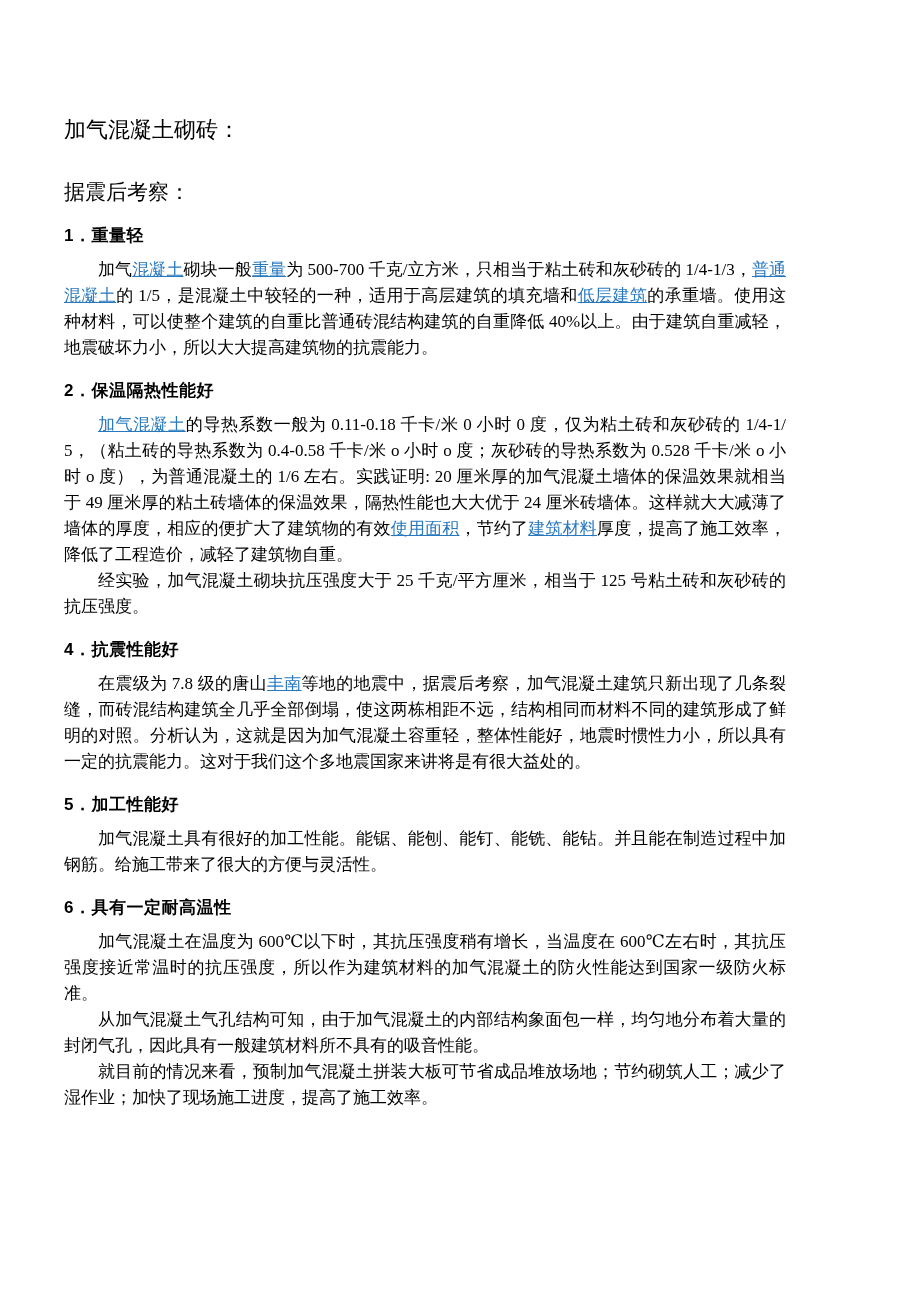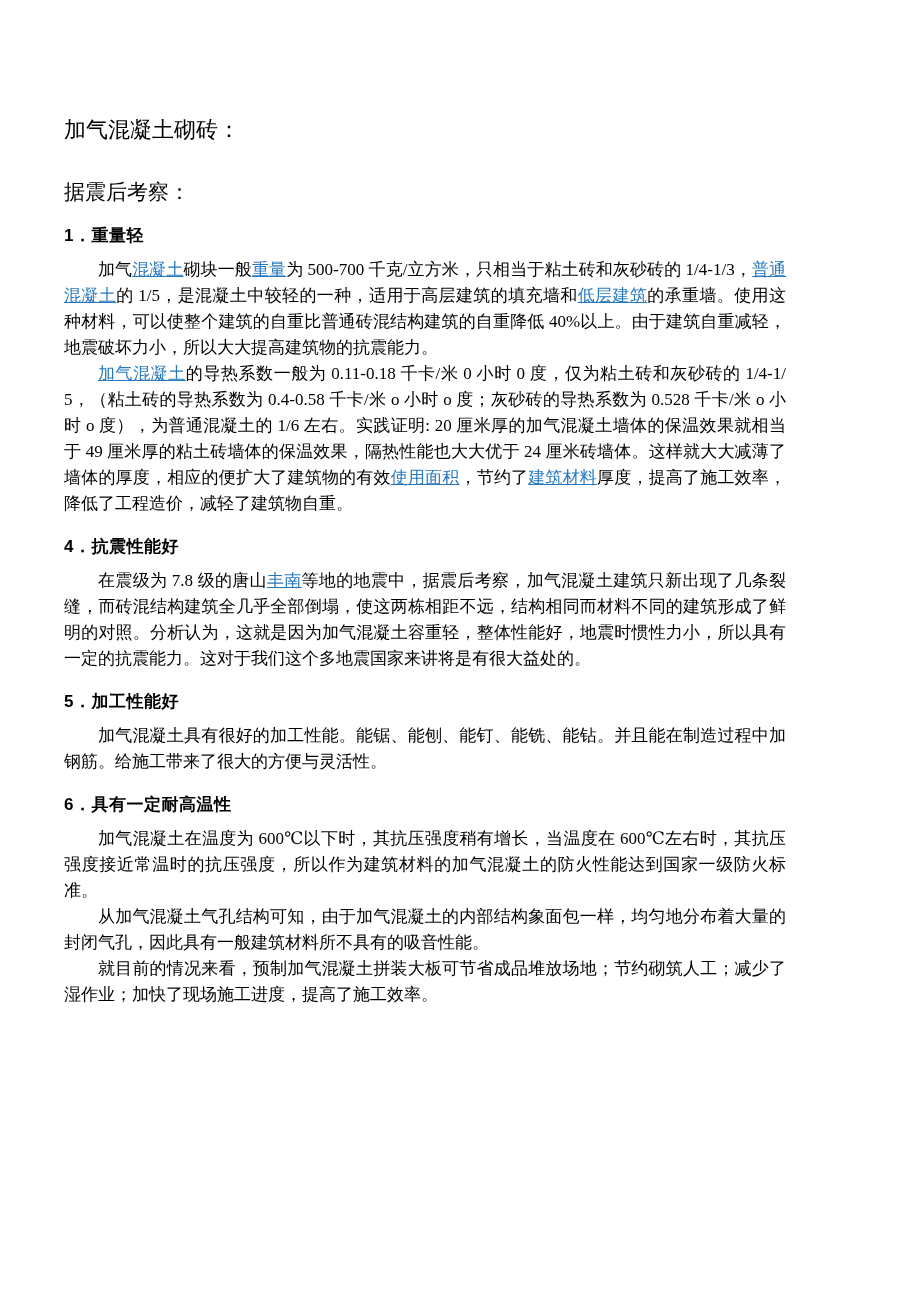--- a/index.html
+++ b/index.html
@@ -56,21 +56,23 @@
 </style>
 </head>
 <body>
 
 <div class="page">
   <h1 class="doc-title">加气混凝土砌砖：</h1>
   <h2 class="doc-subtitle">据震后考察：</h2>
   <div id="sections">
       <h3 class="sec-heading">1．重量轻</h3>
       <p class="body-para"><span class="text-run">加气</span><a class="doc-link" href="#">混凝土</a><span class="text-run">砌块一般</span><a class="doc-link" href="#">重量</a><span class="text-run">为 500-700 千克/立方米，只相当于粘土砖和灰砂砖的 1/4-1/3，</span><a class="doc-link" href="#">普通混凝土</a><span class="text-run">的 1/5，是混凝土中较轻的一种，适用于高层建筑的填充墙和</span><a class="doc-link" href="#">低层建筑</a><span class="text-run">的承重墙。使用这种材料，可以使整个建筑的自重比普通砖混结构建筑的自重降低 40%以上。由于建筑自重减轻，地震破坏力小，所以大大提高建筑物的抗震能力。</span></p>
+      <h3 class="sec-heading">2．保温隔热性能好</h3>
       <p class="body-para"><a class="doc-link" href="#">加气混凝土</a><span class="text-run">的导热系数一般为 0.11-0.18 千卡/米 0 小时 0 度，仅为粘土砖和灰砂砖的 1/4-1/5，（粘土砖的导热系数为 0.4-0.58 千卡/米 o 小时 o 度；灰砂砖的导热系数为 0.528 千卡/米 o 小时 o 度），为普通混凝土的 1/6 左右。实践证明: 20 厘米厚的加气混凝土墙体的保温效果就相当于 49 厘米厚的粘土砖墙体的保温效果，隔热性能也大大优于 24 厘米砖墙体。这样就大大减薄了墙体的厚度，相应的便扩大了建筑物的有效</span><a class="doc-link" href="#">使用面积</a><span class="text-run">，节约了</span><a class="doc-link" href="#">建筑材料</a><span class="text-run">厚度，提高了施工效率，降低了工程造价，减轻了建筑物自重。</span></p>
+      <p class="body-para"><span class="text-run">经实验，加气混凝土砌块抗压强度大于 25 千克/平方厘米，相当于 125 号粘土砖和灰砂砖的抗压强度。</span></p>
       <h3 class="sec-heading">4．抗震性能好</h3>
       <p class="body-para"><span class="text-run">在震级为 7.8 级的唐山</span><a class="doc-link" href="#">丰南</a><span class="text-run">等地的地震中，据震后考察，加气混凝土建筑只新出现了几条裂缝，而砖混结构建筑全几乎全部倒塌，使这两栋相距不远，结构相同而材料不同的建筑形成了鲜明的对照。分析认为，这就是因为加气混凝土容重轻，整体性能好，地震时惯性力小，所以具有一定的抗震能力。这对于我们这个多地震国家来讲将是有很大益处的。</span></p>
       <h3 class="sec-heading">5．加工性能好</h3>
       <p class="body-para"><span class="text-run">加气混凝土具有很好的加工性能。能锯、能刨、能钉、能铣、能钻。并且能在制造过程中加钢筋。给施工带来了很大的方便与灵活性。</span></p>
       <h3 class="sec-heading">6．具有一定耐高温性</h3>
       <p class="body-para"><span class="text-run">加气混凝土在温度为 600℃以下时，其抗压强度稍有增长，当温度在 600℃左右时，其抗压强度接近常温时的抗压强度，所以作为建筑材料的加气混凝土的防火性能达到国家一级防火标准。</span></p>
       <p class="body-para"><span class="text-run">从加气混凝土气孔结构可知，由于加气混凝土的内部结构象面包一样，均匀地分布着大量的封闭气孔，因此具有一般建筑材料所不具有的吸音性能。</span></p>
       <p class="body-para"><span class="text-run">就目前的情况来看，预制加气混凝土拼装大板可节省成品堆放场地；节约砌筑人工；减少了湿作业；加快了现场施工进度，提高了施工效率。</span></p>
     </div>
 </div>

